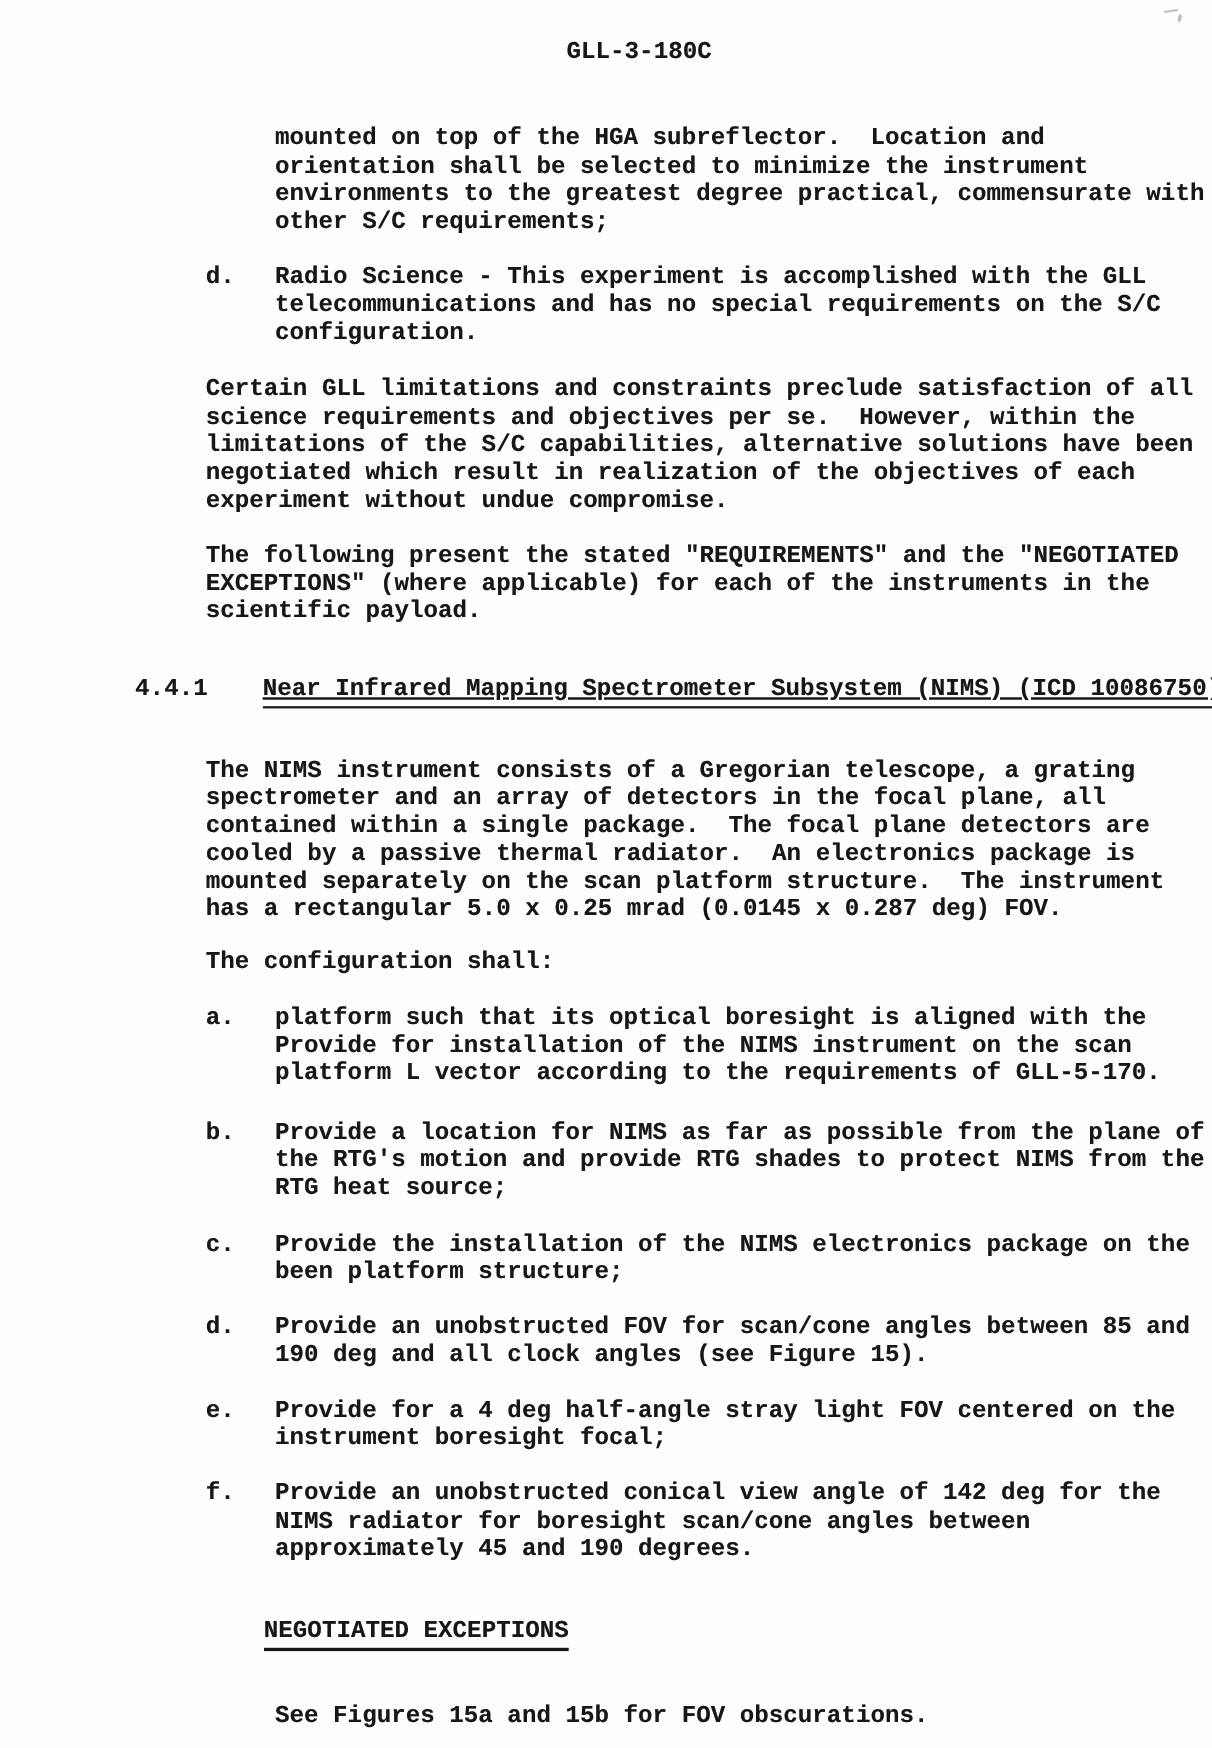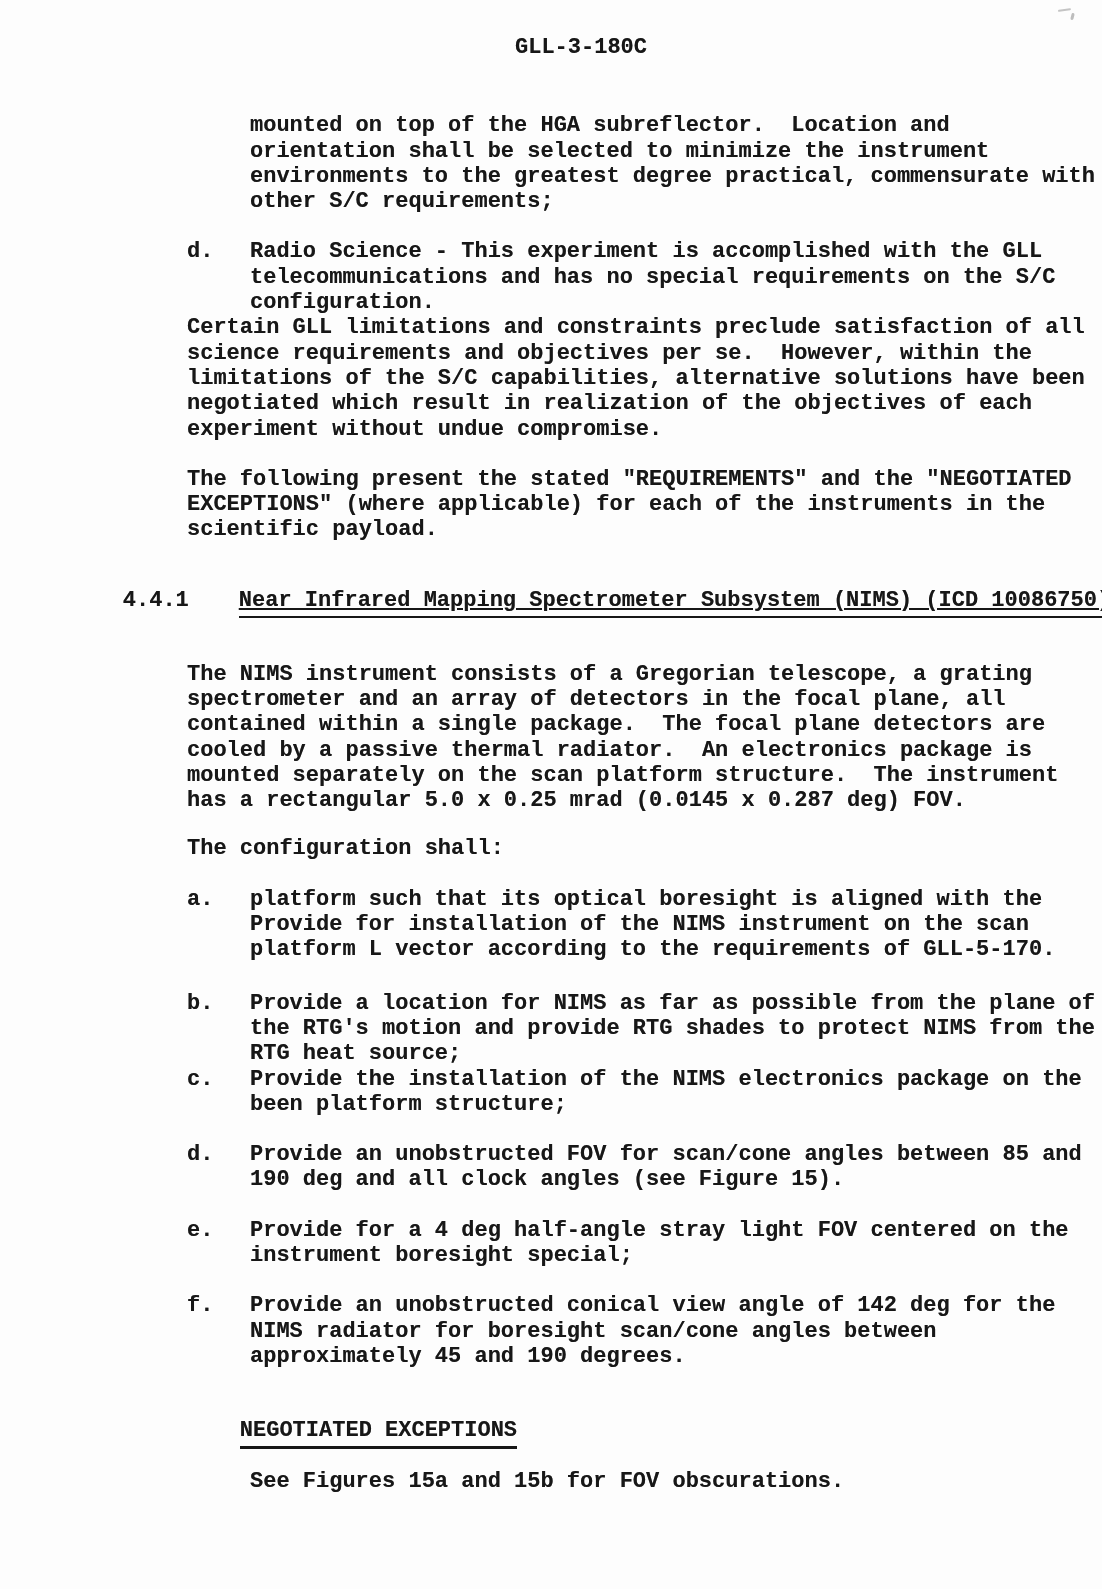--- a/index.html
+++ b/index.html
@@ -26,21 +26,21 @@
   .ind1 { margin-left: 187px; }
   .ind2 { margin-left: 250px; }
   .li { position: relative; margin-left: 250px; }
   .li .letter { position: absolute; left: -63px; top: 0; }
   .section { margin-left: 70px; white-space: pre; }
   .secnum { display: inline-block; width: 116px; }
   .underline1 { border-bottom: 2px solid #171717; padding-bottom: 3px; text-decoration: underline; }
   .underline2 { border-bottom: 3px solid #171717; padding-bottom: 3px; }
   .mt20 { margin-top: 20px; } .mt23 { margin-top: 23px; }
   .mt24 { margin-top: 24px; } .mt25 { margin-top: 25px; }
-  .mt26 { } .mt28 { margin-top: 28px; } .mt53 { margin-top: 53px; }
+  .mt26 { margin-top: 26px; } .mt28 { margin-top: 28px; } .mt53 { margin-top: 53px; }
   .smudge { position: absolute; left: 1056px; top: 5px; width: 24px; height: 18px; }
   .smudge .s1 { position: absolute; left: 2px; top: 4px; width: 13px; height: 2px;
     background: #c4c4c4; transform: rotate(-8deg); border-radius: 1px; }
   .smudge .s2 { position: absolute; left: 15px; top: 8px; width: 3px; height: 7px;
     background: #bdbdbd; transform: rotate(14deg); border-radius: 2px; }
 </style>
 </head>
 <body>
 
 <div class="page">
@@ -119,21 +119,21 @@
 
   <div class="li mt25">
     <span class="letter">d.</span>
     <div class="line">Provide an unobstructed FOV for scan/cone angles between 85 and</div>
     <div class="line">190 deg and all clock angles (see Figure 15).</div>
   </div>
 
   <div class="li mt25">
     <span class="letter">e.</span>
     <div class="line">Provide for a 4 deg half-angle stray light FOV centered on the</div>
-    <div class="line">instrument boresight special;</div>
+    <div class="line">instrument boresight focal;</div>
   </div>
 
   <div class="li mt25">
     <span class="letter">f.</span>
     <div class="line">Provide an unobstructed conical view angle of 142 deg for the</div>
     <div class="line">NIMS radiator for boresight scan/cone angles between</div>
     <div class="line">approximately 45 and 190 degrees.</div>
   </div>
 
   <div class="ind1 mt24 line">

